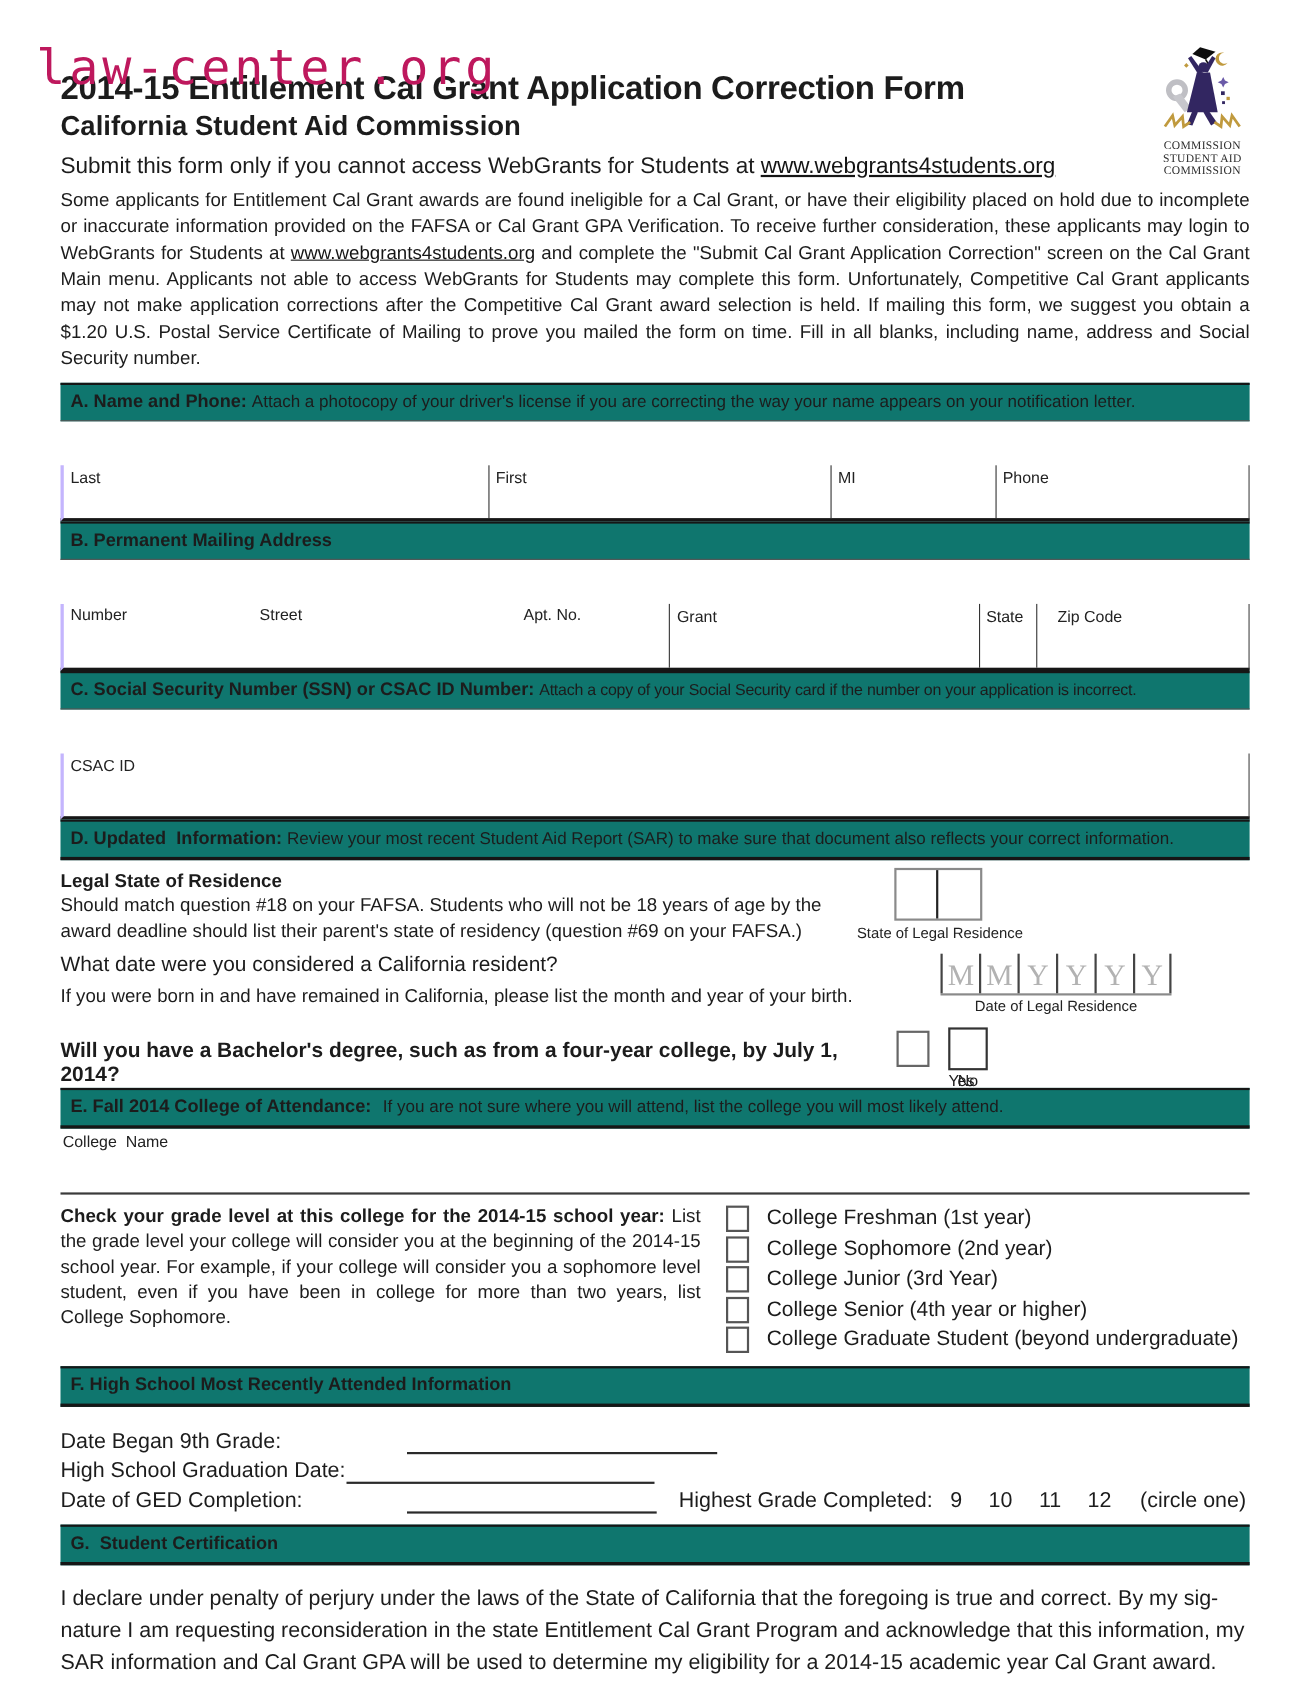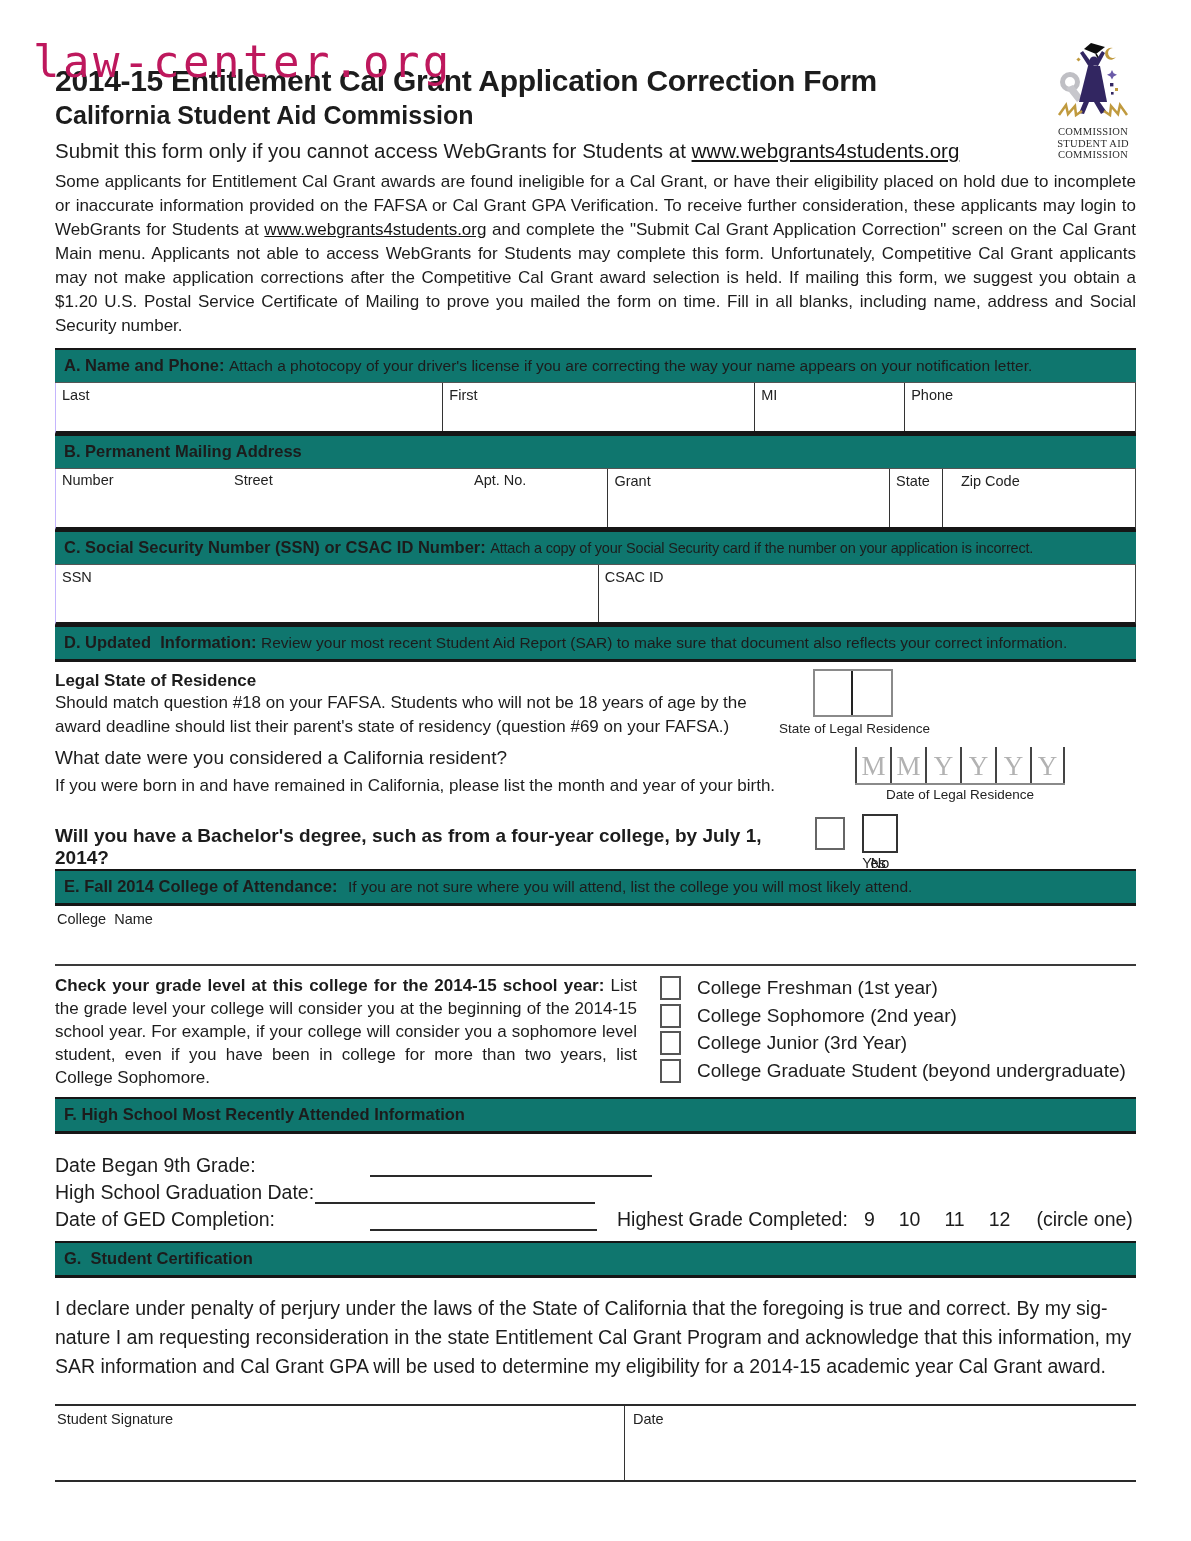--- a/index.html
+++ b/index.html
@@ -34,21 +34,21 @@
     margin-top:0; white-space:nowrap; overflow:hidden;
   }
   .bar-label { font-weight:bold; font-size:16.5px; white-space:pre; }
   .bar-desc { font-size:15.5px; }
   .bar-c .bar-desc { font-size:14.5px; letter-spacing:-0.2px; }
   .bar-thick { border-bottom:3px solid #161616; }
   .bar-thin-bottom { border-bottom:1px solid #555; }
   .mt10 { margin-top:10px; }
 
   
-  .frow { display:flex; border-bottom:3px solid #161616; border-left:1px solid #c4b5fd; border-right:1px solid #444; }
+  .frow { display:flex; border-bottom:3px solid #161616; border-left:3px solid #c4b5fd; border-right:1px solid #444;margin-top:40px; }
   .cell { border-right:1px solid #333; padding:3px 0 0 6px; position:relative; }
   .cell:last-child { border-right:none; }
   .flabel { font-size:14.5px; color:#222; white-space:pre; }
   .row-a .cell { height:48px; }
   .row-b .cell { height:58px; }
   .row-c .cell { height:57px; }
   .w-last{width:35.9%;} .w-first{width:28.9%;} .w-mi{width:13.9%;} .w-phone{width:21.3%;}
   .w-nsa{width:51.2%;} .w-city{width:26.1%;} .w-state{width:4.9%;} .w-zip{width:17.8%;}
   .w-ssn{width:50.3%;} .w-csac{width:49.7%;}
   .abs-label{ position:absolute; top:3px; }
@@ -187,21 +187,20 @@
       <div class="cell w-city"><span class="flabel">Grant</span></div>
       <div class="cell w-state"><span class="flabel">State</span></div>
       <div class="cell w-zip"><span class="flabel" style="padding-left:12px;">Zip Code</span></div>
     </div>
 
     <div class="bar bar-c bar-thin-bottom">
       <span class="bar-label">C. Social Security Number (SSN) or CSAC ID Number:</span>
       <span class="bar-desc">Attach a copy of your Social Security card if the number on your application is incorrect.</span>
     </div>
     <div class="frow row-c">
-      <div class="cell w-ssn"><span class="flabel">SSN</span></div>
       <div class="cell w-csac"><span class="flabel">CSAC ID</span></div>
     </div>
 
     <div class="bar bar-thick">
       <span class="bar-label">D. Updated  Information:</span>
       <span class="bar-desc">Review your most recent Student Aid Report (SAR) to make sure that document also reflects your correct information.</span>
     </div>
 
     <div class="d-legal">
       <div class="d-legal-head">Legal State of Residence</div>
@@ -254,20 +253,24 @@
           <div class="grade-box"></div>
           <div class="grade-lbl">College Freshman (1st year)</div>
         </div>
         <div class="grade-opt">
           <div class="grade-box"></div>
           <div class="grade-lbl">College Sophomore (2nd year)</div>
         </div>
         <div class="grade-opt">
           <div class="grade-box"></div>
           <div class="grade-lbl">College Junior (3rd Year)</div>
+        </div>
+        <div class="grade-opt">
+          <div class="grade-box"></div>
+          <div class="grade-lbl">College Senior (4th year or higher)</div>
         </div>
         <div class="grade-opt">
           <div class="grade-box"></div>
           <div class="grade-lbl">College Graduate Student (beyond undergraduate)</div>
         </div>
       </div>
     </div>
 
     <div class="bar bar-thick">
       <span class="bar-label">F. High School Most Recently Attended Information</span>

